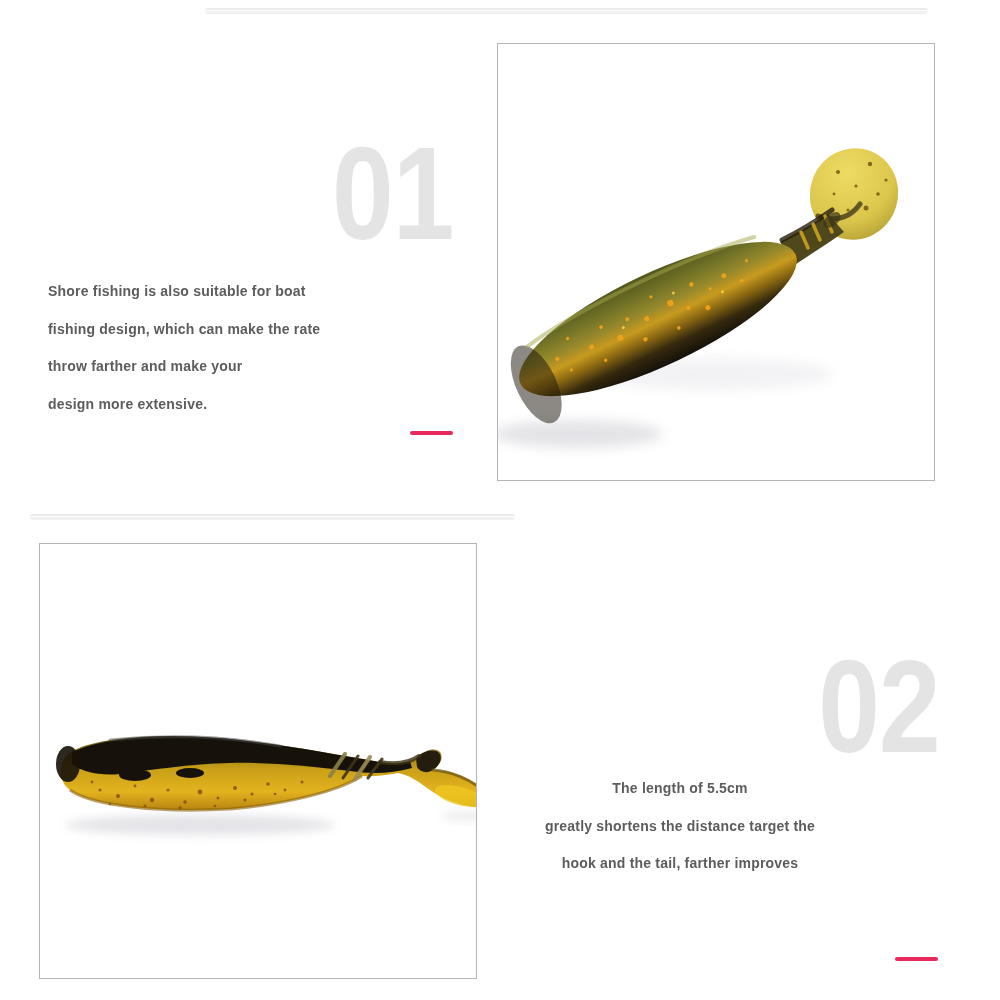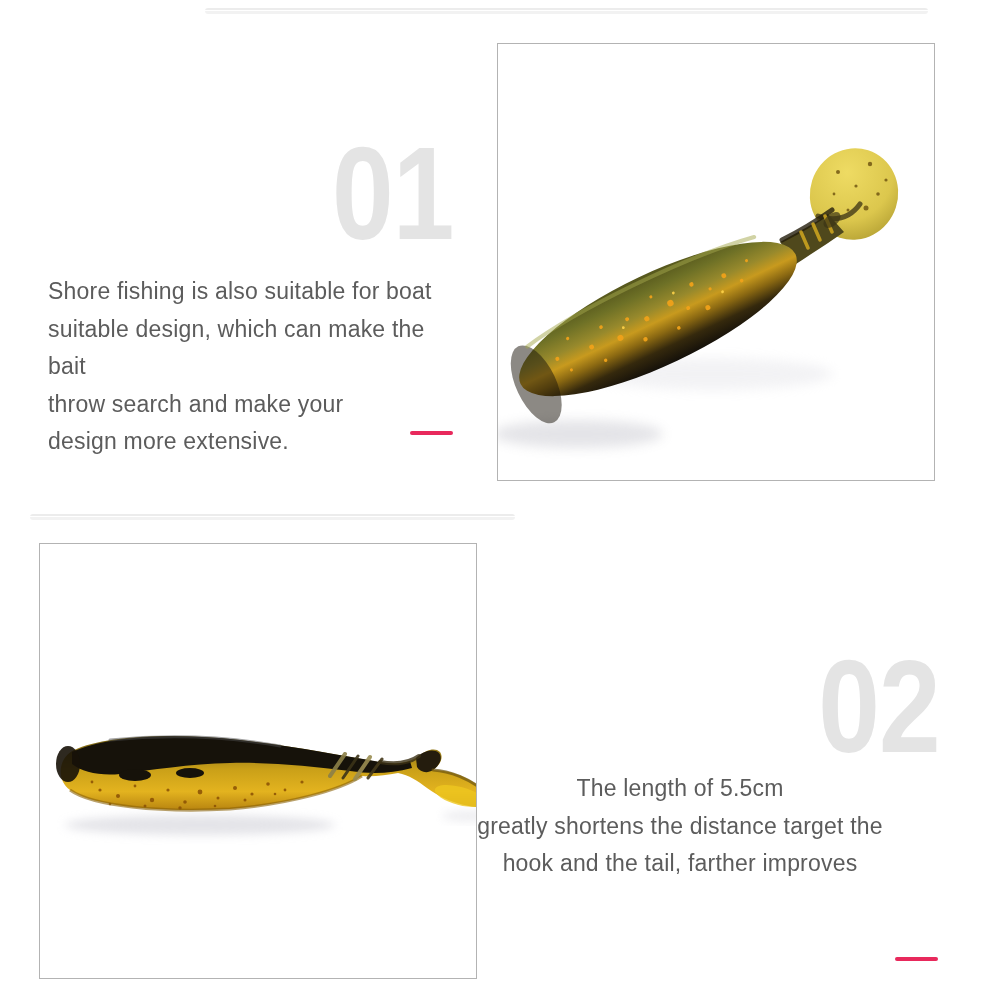--- a/index.html
+++ b/index.html
@@ -35,23 +35,24 @@
     font-size:132px;font-weight:bold;line-height:1;
     color:var(--number,#e4e4e4);
     letter-spacing:-1px;
     white-space:nowrap;
   }
   .num-1{left:332px;top:128px;transform:scaleX(0.84);transform-origin:left top;}
   .num-2{right:60px;top:641px;transform:scaleX(0.84);transform-origin:right top;}
 
   .para{
     position:absolute;
-    font-size:23px;line-height:37.5px;
+    font-size:14px;line-height:37.5px;
     color:var(--text,#5c5c5c);
     letter-spacing:0.2px;
+    font-weight:bold;
   }
   .para-1{left:48px;top:273px;width:420px;text-align:left;}
   .para-2{right:60px;top:770px;width:520px;text-align:center;}
 
   .accent-dash{
     position:absolute;width:43px;height:4px;border-radius:2px;
     background:var(--accent,#e8295c);
   }
   .dash-1{left:410px;top:431px;}
   .dash-2{right:62px;top:957px;}
@@ -60,22 +61,22 @@
 <body>
 
 <div id="page" style="--accent: #e8295c; --number: #e4e4e4; --text: #5c5c5c; --border: #b3b3b3; --rule: #ececec;">
 
   <div class="rule rule-top"></div>
 
   <div class="big-num num-1">01</div>
 
   <div class="para para-1">
     <div>Shore fishing is also suitable for boat</div>
-    <div>suitable design, which can make the bait</div>
-    <div>throw search and make your</div>
+    <div>fishing design, which can make the rate</div>
+    <div>throw farther and make your</div>
     <div>design more extensive.</div>
   </div>
 
   <div class="accent-dash dash-1"></div>
 
   <div class="photo-frame frame-1">
 
     <svg role="img" width="436" height="436" viewBox="0 0 436 436">
       <defs>
         <linearGradient id="bodyGrad1" x1="0" y1="0" x2="0" y2="1">

